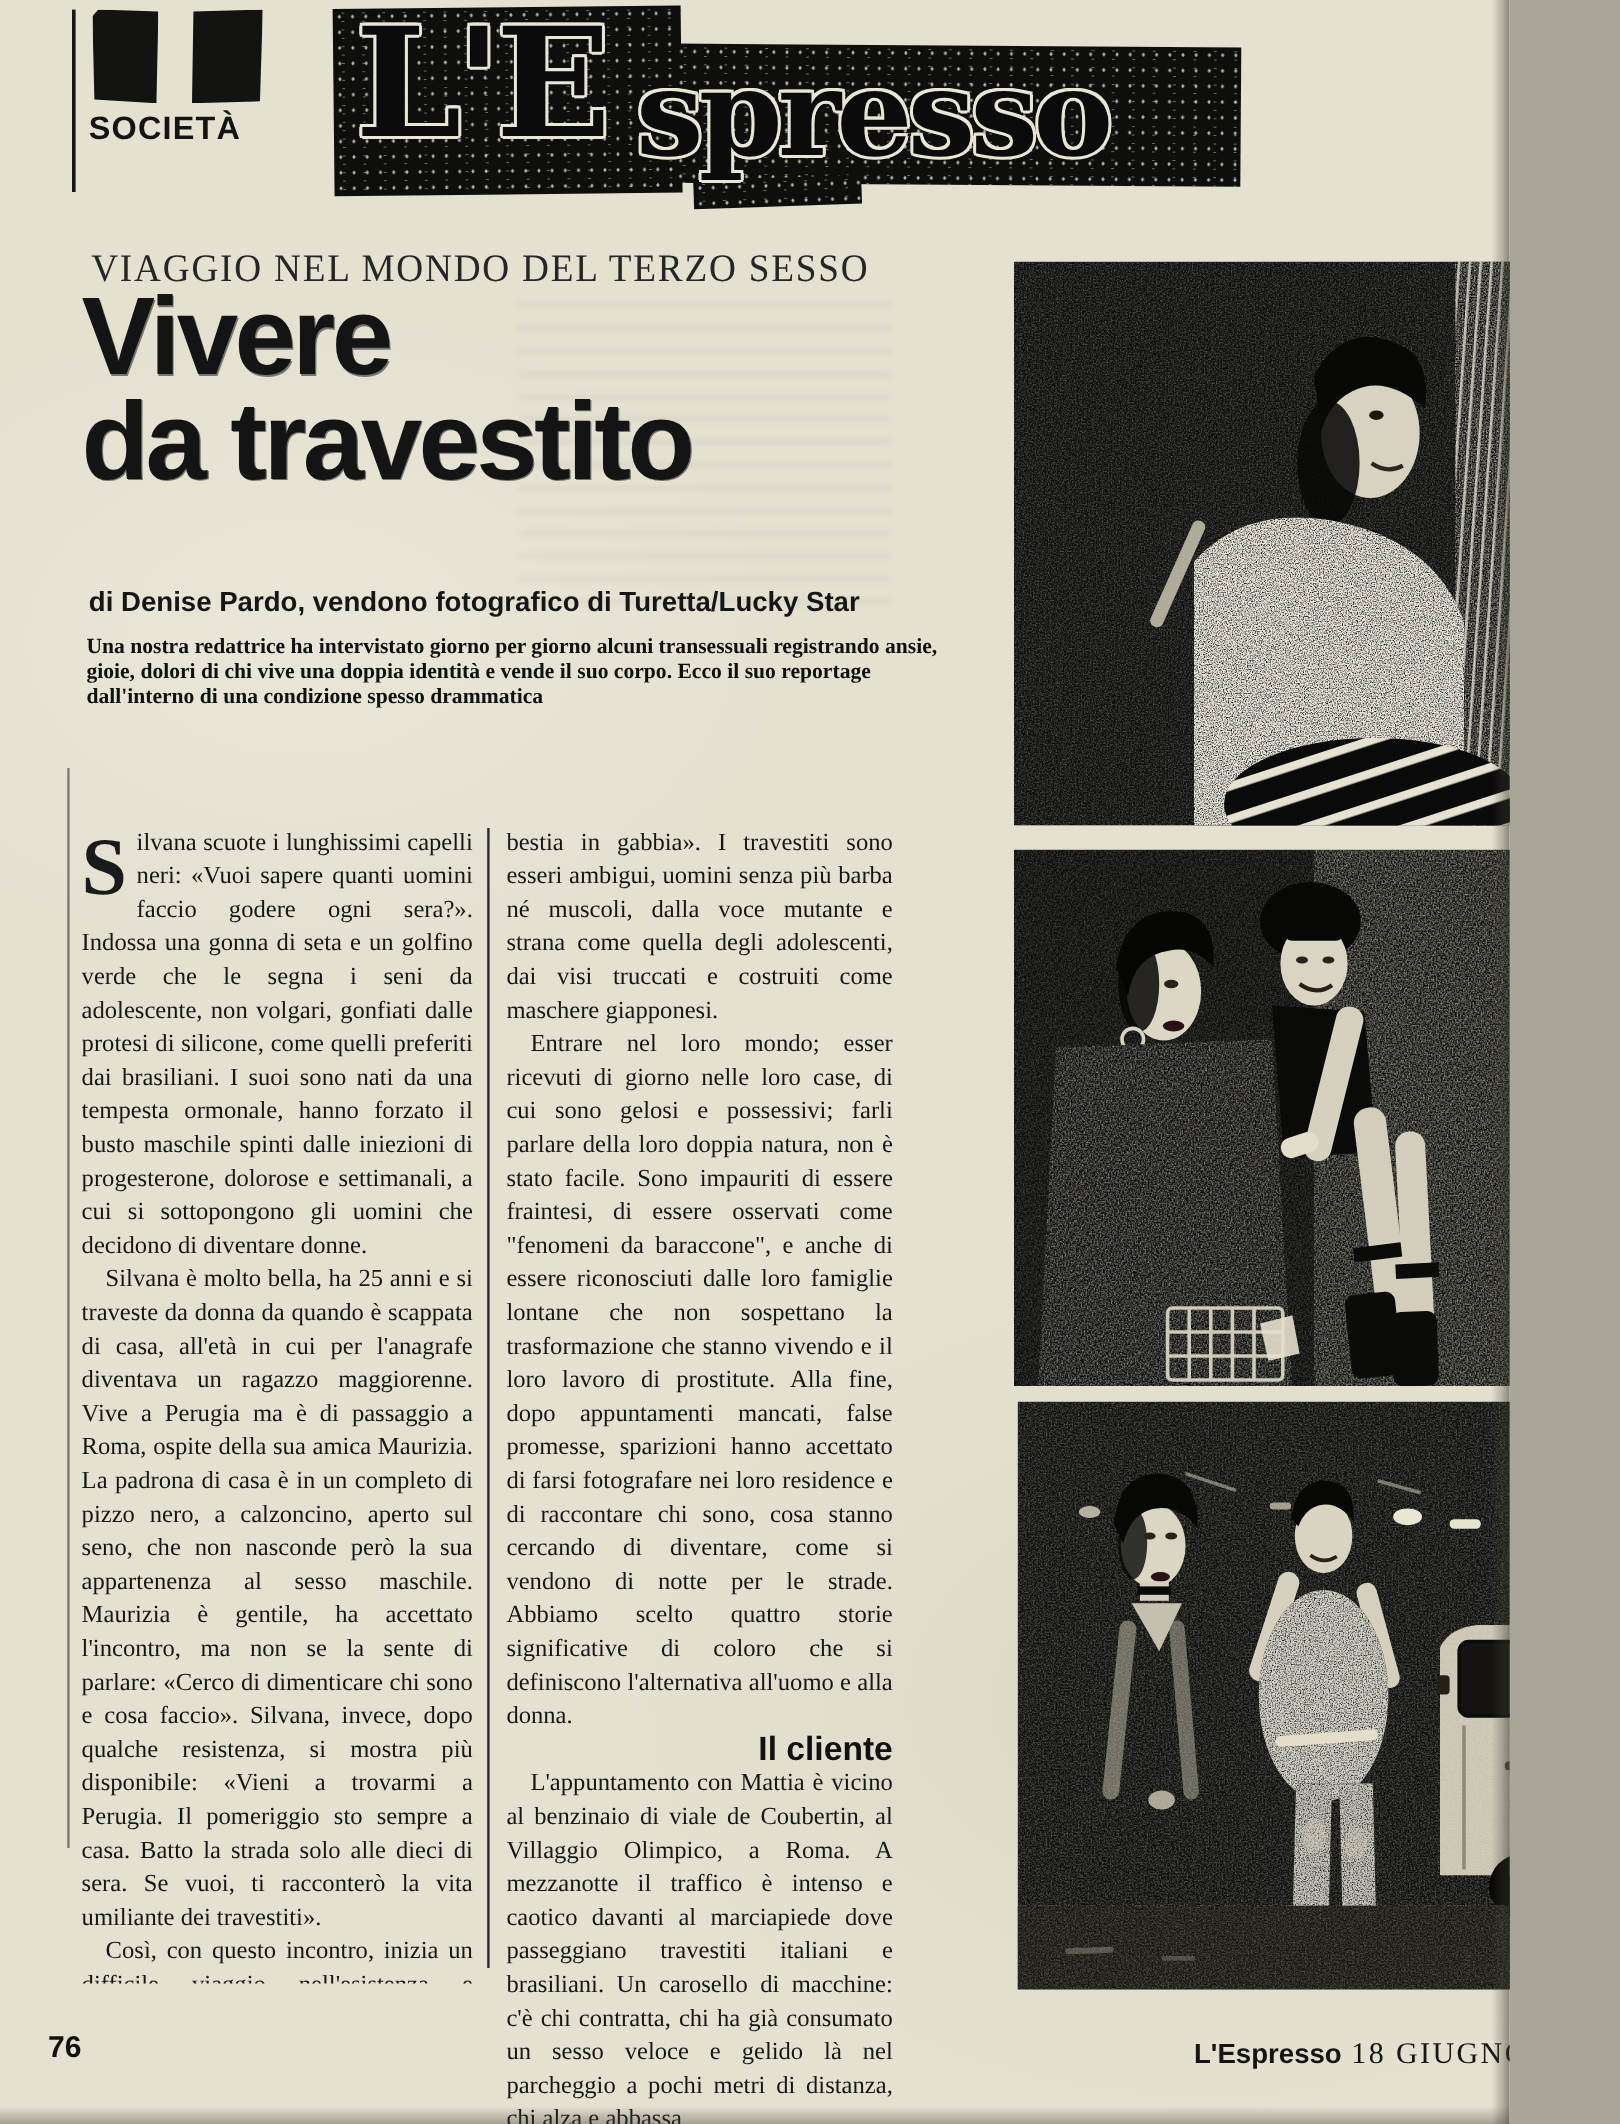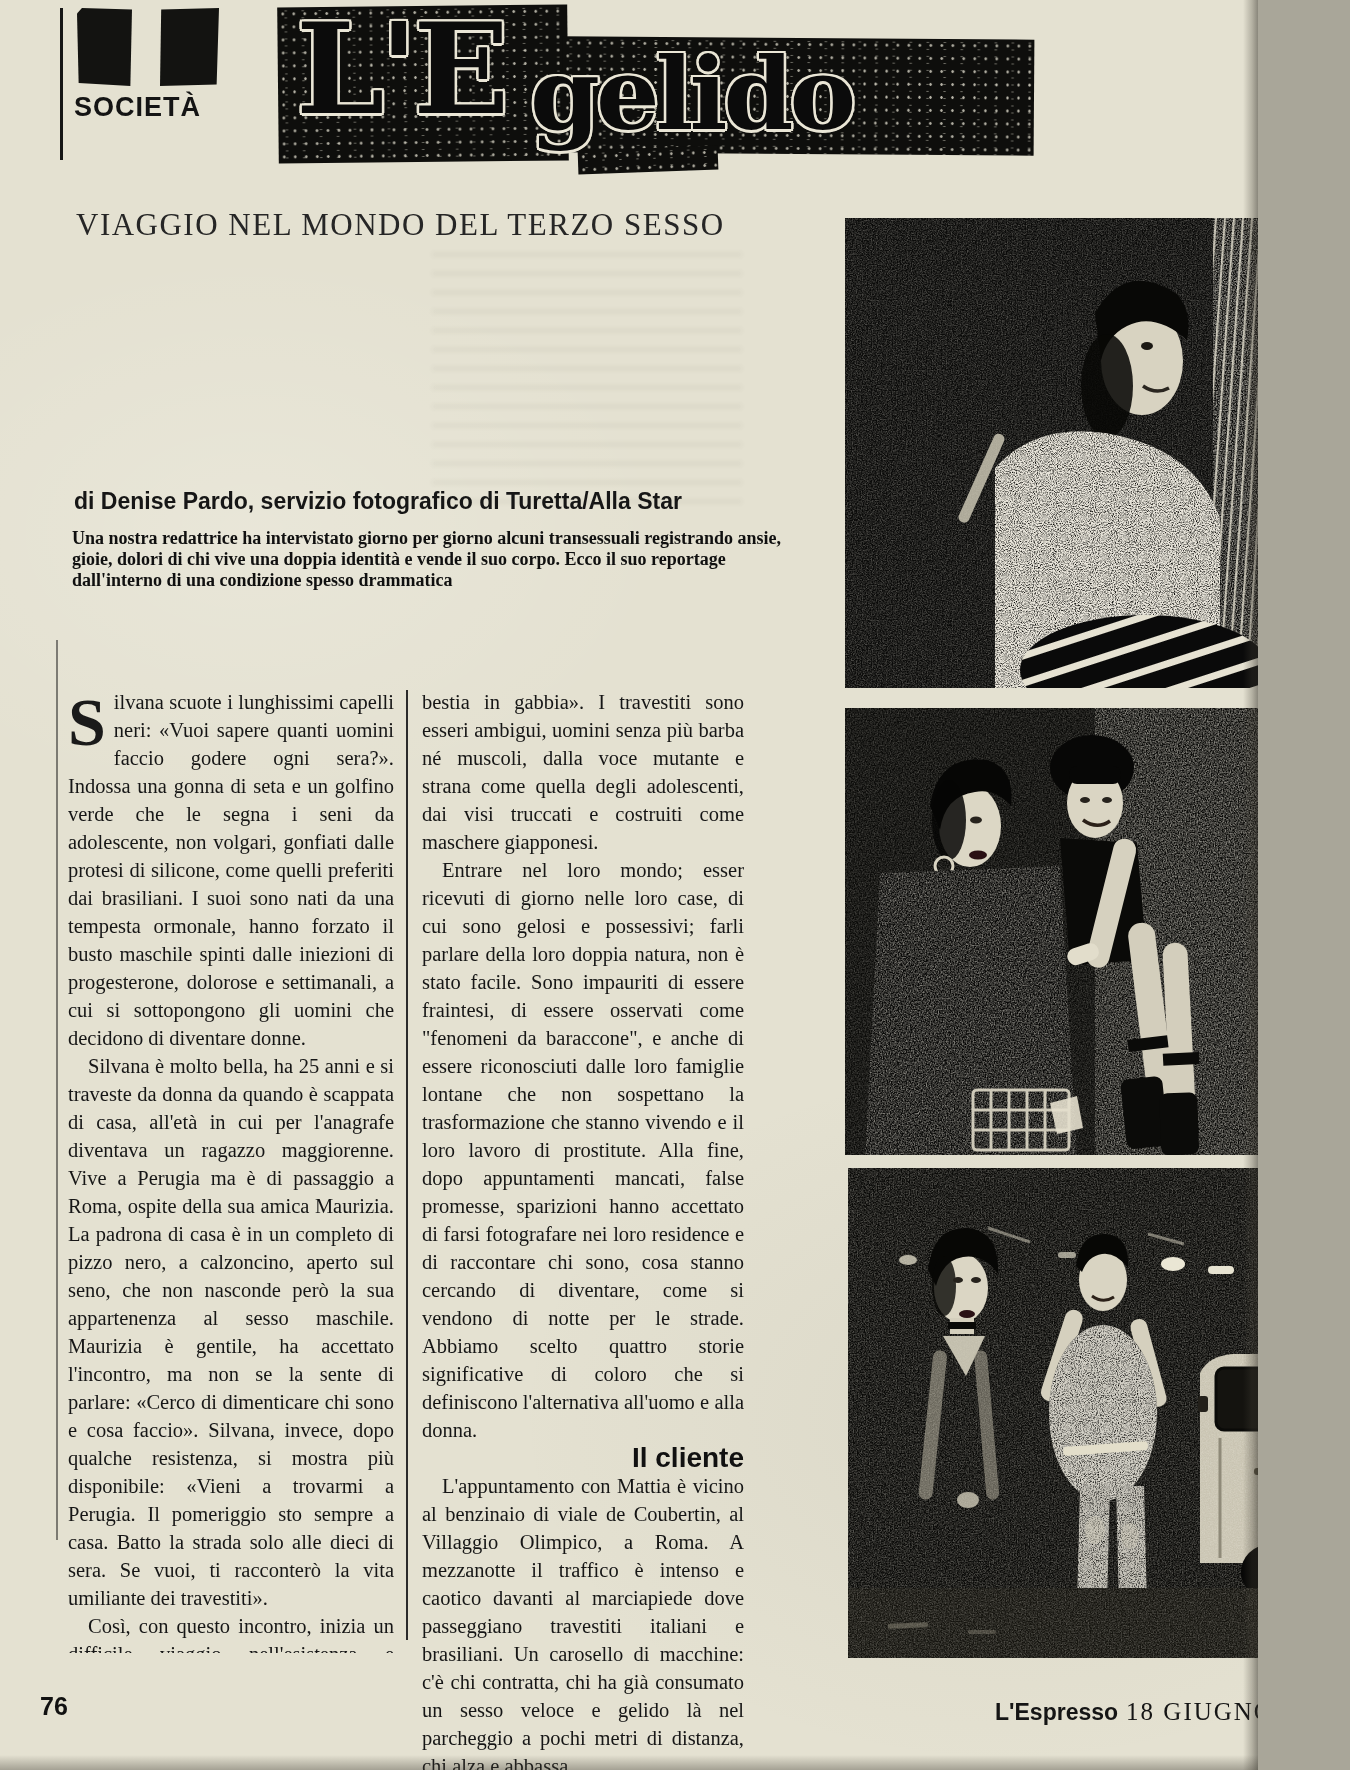--- a/index.html
+++ b/index.html
@@ -76,29 +76,33 @@
   <div class="section-rule"></div>
   <div class="block b1"></div>
   <div class="block b2"></div>
   <div class="section-label">SOCIETÀ</div>
 
   <div class="masthead">
     <div class="blob left"></div>
     <div class="blob right"></div>
     <div class="blob tab"></div>
     <span class="logo-lead">L'E</span>
-    <span class="logo-rest">gelido</span>
+    <span class="logo-rest">spresso</span>
   </div>
 
   <div class="ghost"></div>
 
   <div class="kicker">VIAGGIO NEL MONDO DEL TERZO SESSO</div>
 
-
-  <div class="byline">di Denise Pardo, servizio fotografico di Turetta/Alla Star</div>
+  <div class="title">
+    <div>Vivere</div>
+    <div>da travestito</div>
+  </div>
+
+  <div class="byline">di Denise Pardo, vendono fotografico di Turetta/Lucky Star</div>
   <div class="standfirst">Una nostra redattrice ha intervistato giorno per giorno alcuni transessuali registrando ansie, gioie, dolori di chi vive una doppia identità e vende il suo corpo. Ecco il suo reportage dall'interno di una condizione spesso drammatica</div>
 
   <div class="left-rule"></div>
   <div class="col col1">
     <p><span class="dropcap">S</span><span>ilvana scuote i lunghissimi capelli neri: «Vuoi sapere quanti uomini faccio godere ogni sera?». Indossa una gonna di seta e un golfino verde che le segna i seni da adolescente, non volgari, gonfiati dalle protesi di silicone, come quelli preferiti dai brasiliani. I suoi sono nati da una tempesta ormonale, hanno forzato il busto maschile spinti dalle iniezioni di progesterone, dolorose e settimanali, a cui si sottopongono gli uomini che decidono di diventare donne.</span></p>
     <p>Silvana è molto bella, ha 25 anni e si traveste da donna da quando è scappata di casa, all'età in cui per l'anagrafe diventava un ragazzo maggiorenne. Vive a Perugia ma è di passaggio a Roma, ospite della sua amica Maurizia. La padrona di casa è in un completo di pizzo nero, a calzoncino, aperto sul seno, che non nasconde però la sua appartenenza al sesso maschile. Maurizia è gentile, ha accettato l'incontro, ma non se la sente di parlare: «Cerco di dimenticare chi sono e cosa faccio». Silvana, invece, dopo qualche resistenza, si mostra più disponibile: «Vieni a trovarmi a Perugia. Il pomeriggio sto sempre a casa. Batto la strada solo alle dieci di sera. Se vuoi, ti racconterò la vita umiliante dei travestiti».</p>
     <p>Così, con questo incontro, inizia un difficile viaggio nell'esistenza e nell'intimità di quegli uomini che hanno rifiutato il loro sesso. E se ne sono costruito un altro di cui sentivano fin da bambini la presenza «inquieta e rabbiosa come una</p>
   </div>
   <div class="divider"></div>
   <div class="col col2">

